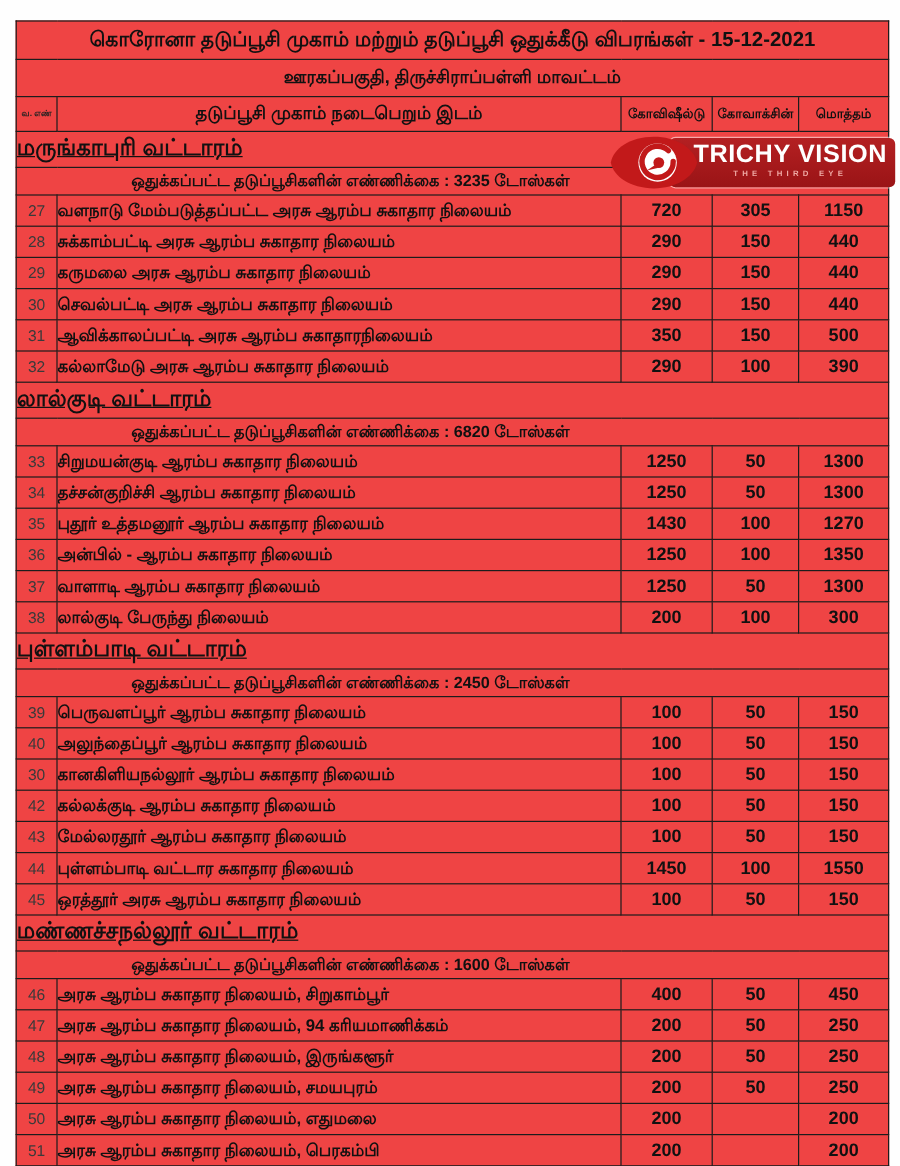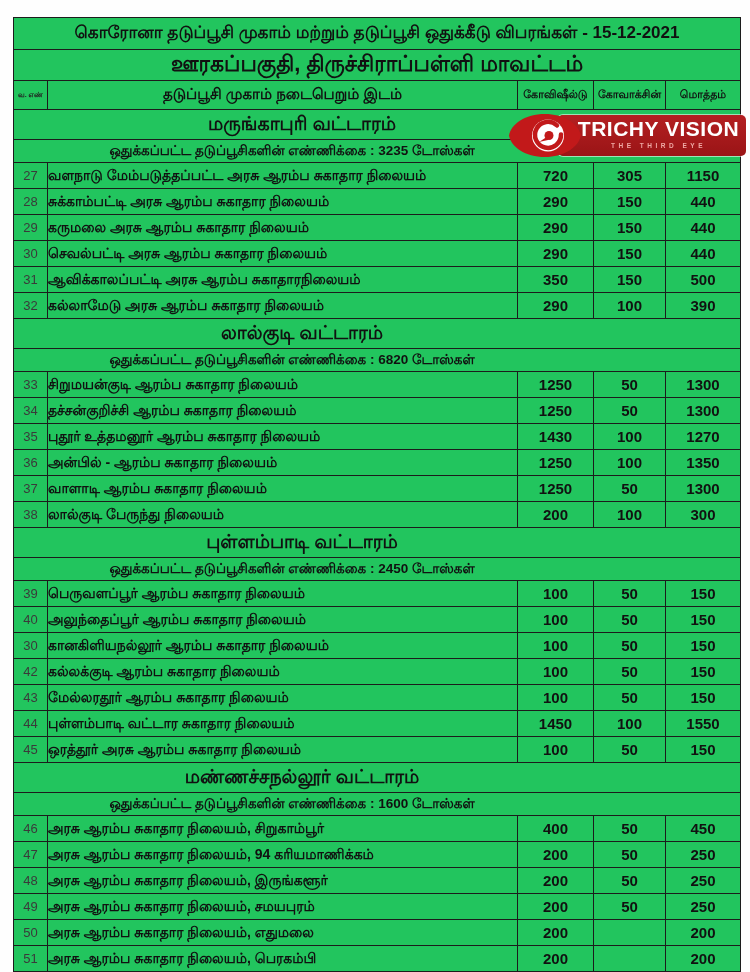--- a/index.html
+++ b/index.html
@@ -13,50 +13,50 @@
   }
   .page{
     position:absolute;left:0;top:0;width:750px;height:972px;
     background:#fefefe;
   }
   table.main-table{
     position:absolute;left:13px;top:17px;
     width:727px;
     border-collapse:collapse;
     table-layout:fixed;
-    background:#22c55e;
+    background:#ef4444;
   }
   table.main-table td{
     border:1.6px solid #1c1c1c;
     padding:0;
     overflow:hidden;
     white-space:nowrap;
   }
   tr.title-row td{
     height:31px;
     text-align:center;
     font-weight:bold;
     font-size:17px;
   }
   tr.subtitle-row td{
     height:30px;
     text-align:center;
     font-weight:bold;
-    font-size:22px;
+    font-size:15px;
   }
   tr.colhead-row td{height:28px;text-align:center;font-weight:bold;}
   td.serial-head{font-size:7px;color:#222;}
   td.loc-head{font-size:15px;}
   td.num-head{font-size:11px;}
   tr.section-row td{
     height:29px;
-    text-align:center;
     font-weight:bold;
     font-size:19px;
     padding-right:150px;
+    text-decoration:underline;
   }
   tr.alloc-row td{
     height:22px;
     text-align:center;
     font-weight:bold;
     font-size:13.5px;
     padding-right:170px;
   }
   tr.data-row td{height:25px;}
   td.serial{

